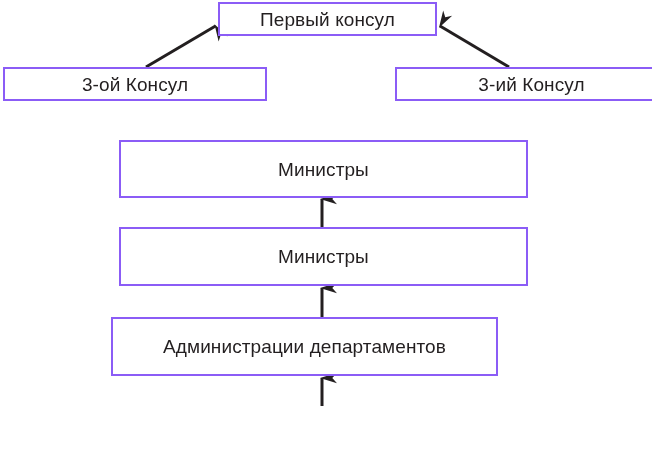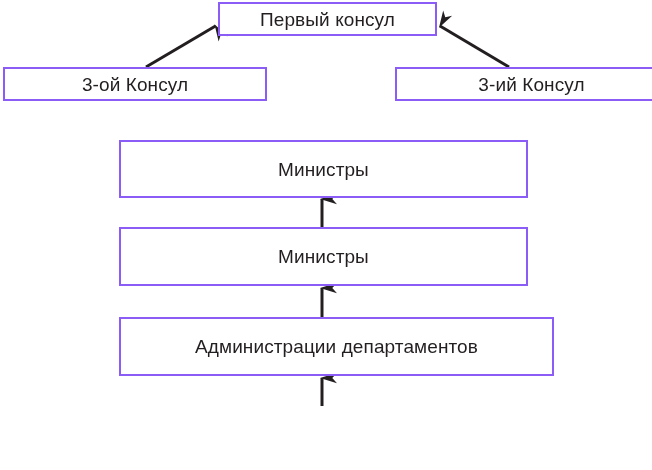--- a/index.html
+++ b/index.html
@@ -65,23 +65,23 @@
     width: 409px;
     height: 58px;
   }
   #node-ministers {
     left: 119px;
     top: 227px;
     width: 409px;
     height: 59px;
   }
   #node-department-admins {
-    left: 119px;
+    left: 111px;
     top: 317px;
-    width: 435px;
+    width: 387px;
     height: 59px;
   }
   #node-communal-admins {
     left: 119px;
     top: 406px;
     width: 409px;
     height: 64px;
   }
   #node-communal-admins .node-label {
     line-height: 26px;

